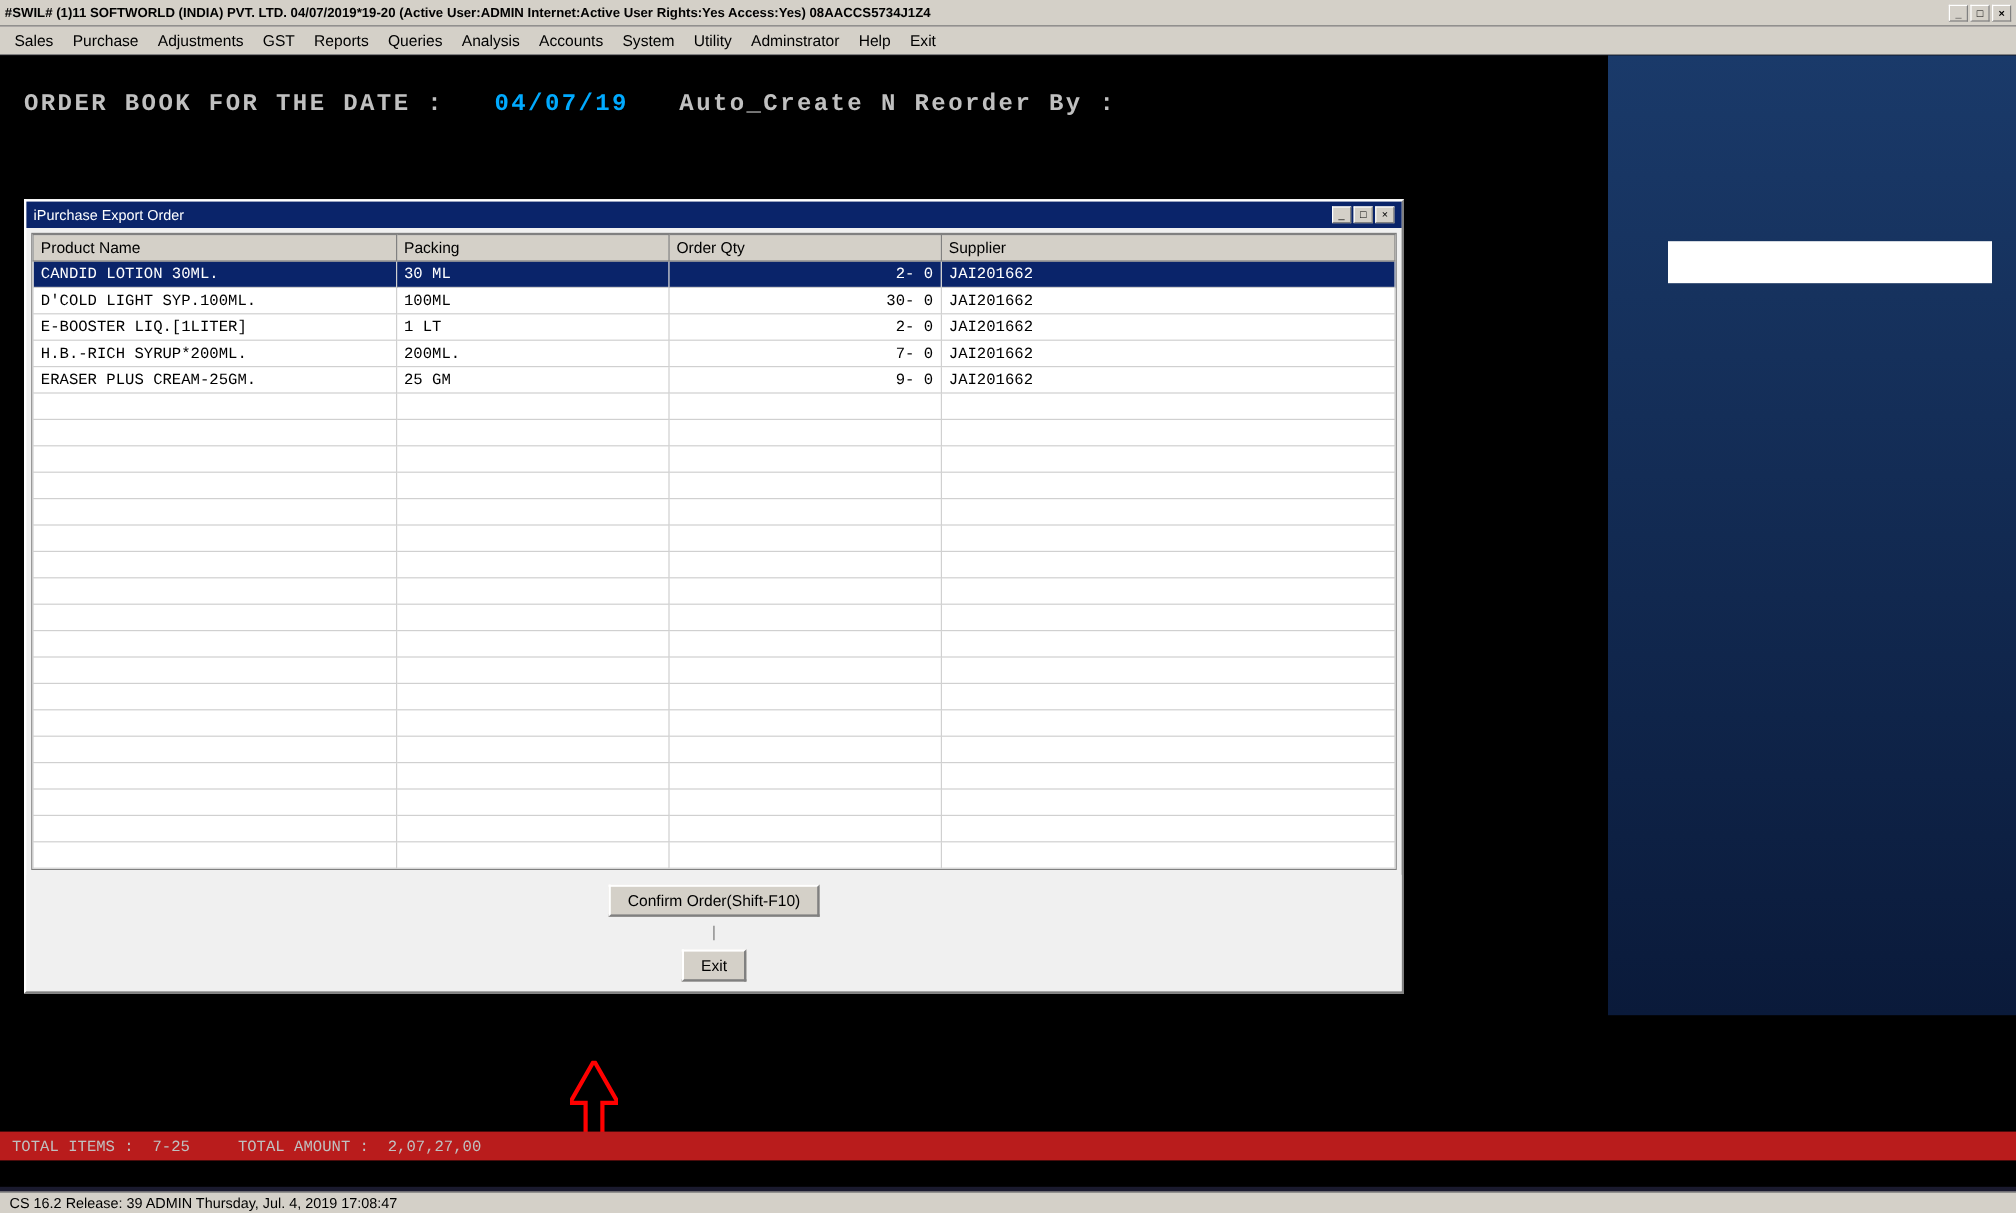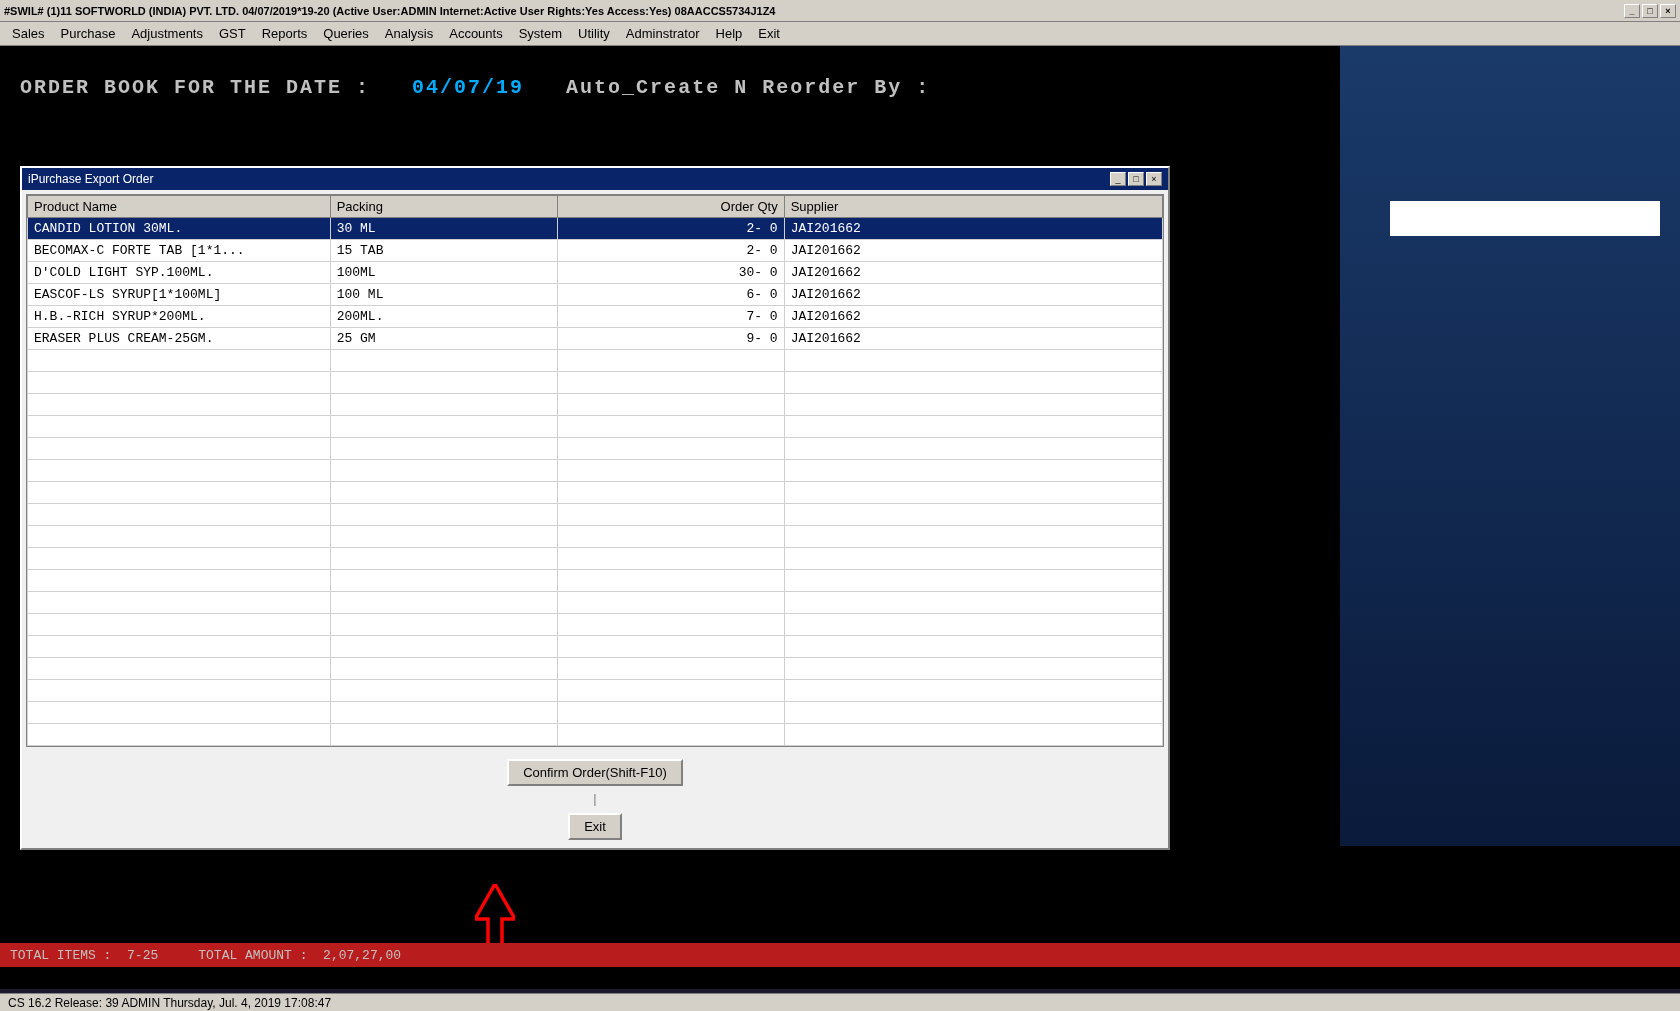--- a/index.html
+++ b/index.html
@@ -322,47 +322,41 @@
         <div class="sub-win-btn">×</div>
       </div>
     </div>
 
     <div class="table-container">
       <table>
         <thead>
           <tr>
             <th style="width:240px;">Product Name</th>
             <th style="width:180px;">Packing</th>
-            <th style="width:180px; text-align:right;">Order Qty</th>
+            <th style="width:180px; text-align:left;">Order Qty</th>
             <th style="width:300px;">Supplier</th>
           </tr>
         </thead>
         <tbody id="order-table-body">
         <tr class="selected">
               <td>CANDID LOTION 30ML.</td>
               <td>30 ML</td>
               <td class="right-align">2-  0</td>
               <td>JAI201662</td>
             </tr>
             <tr>
-              <td>BECOMAX-C FORTE TAB [1*1...</td>
-              <td>15 TAB</td>
-              <td class="right-align">2-  0</td>
-              <td>JAI201662</td>
-            </tr>
-            <tr>
               <td>D'COLD LIGHT SYP.100ML.</td>
               <td>100ML</td>
               <td class="right-align">30-  0</td>
               <td>JAI201662</td>
             </tr>
             <tr>
-              <td>EASCOF-LS SYRUP[1*100ML]</td>
-              <td>100 ML</td>
-              <td class="right-align">6-  0</td>
+              <td>E-BOOSTER LIQ.[1LITER]</td>
+              <td>1 LT</td>
+              <td class="right-align">2-  0</td>
               <td>JAI201662</td>
             </tr>
             <tr>
               <td>H.B.-RICH SYRUP*200ML.</td>
               <td>200ML.</td>
               <td class="right-align">7-  0</td>
               <td>JAI201662</td>
             </tr>
             <tr>
               <td>ERASER PLUS CREAM-25GM.</td>

